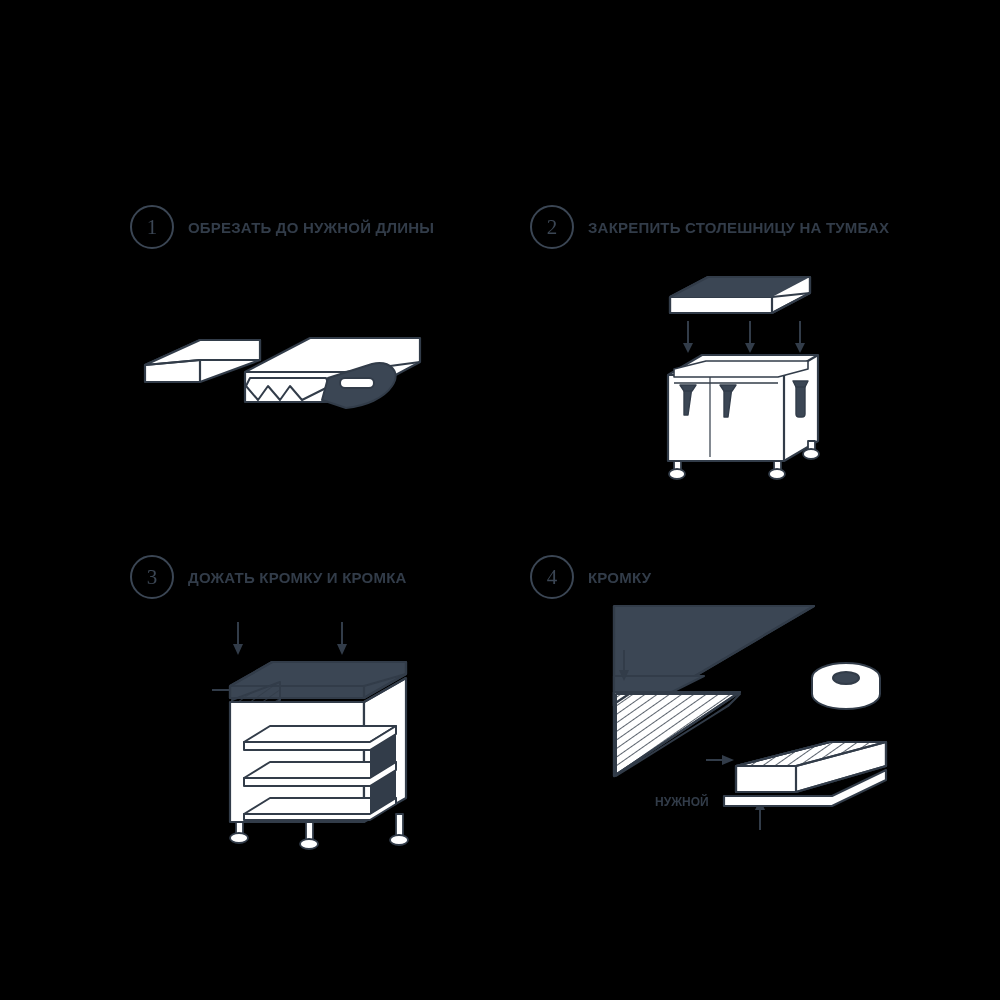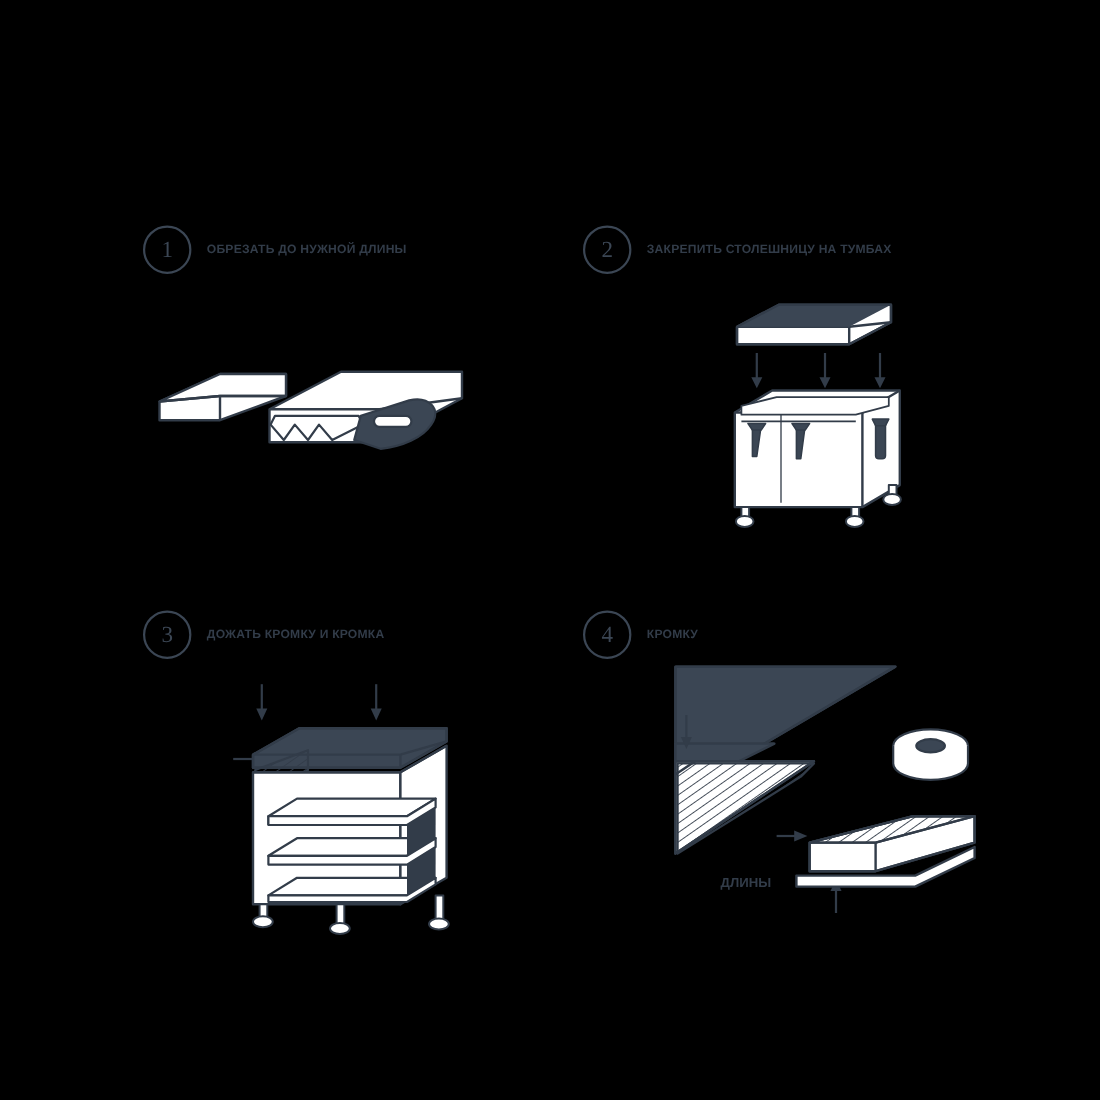--- a/index.html
+++ b/index.html
@@ -35,21 +35,21 @@
     color: #3b4654;
     font-size: 21px;
     display: flex;
     align-items: center;
     justify-content: center;
     font-family: "Liberation Serif", serif;
     flex: 0 0 auto;
   }
   .step-title {
     color: #323c49;
-    font-size: 11px;
+    font-size: 15px;
     font-weight: bold;
     letter-spacing: 0.2px;
     white-space: nowrap;
   }
   .art {
     position: absolute;
   }
   .lbl {
     position: absolute;
     color: #323c49;
@@ -269,15 +269,15 @@
 
       <g stroke-width="2" fill="#323c49">
         <line x1="160" y1="250" x2="160" y2="228"></line>
         <polygon points="155,230 165,230 160,219" stroke="none"></polygon>
       </g>
 
       <polygon points="124,226 232,226 286,200 286,190 232,216 124,216" fill="#ffffff"></polygon>
     </g>
   </svg>
 
-  <div class="lbl" style="left:655px; top:795px;">ДЛИНЫ</div>
+  <div class="lbl" style="left:655px; top:795px;">НУЖНОЙ</div>
 
 </div>
 
 </body></html>

